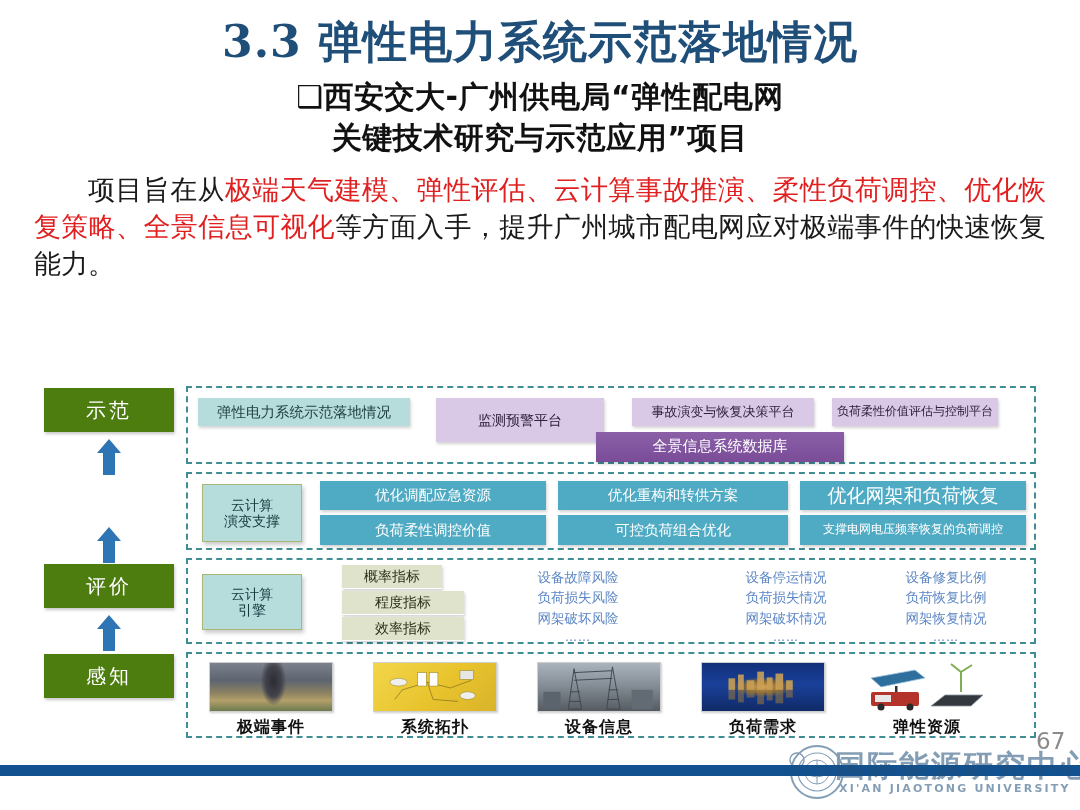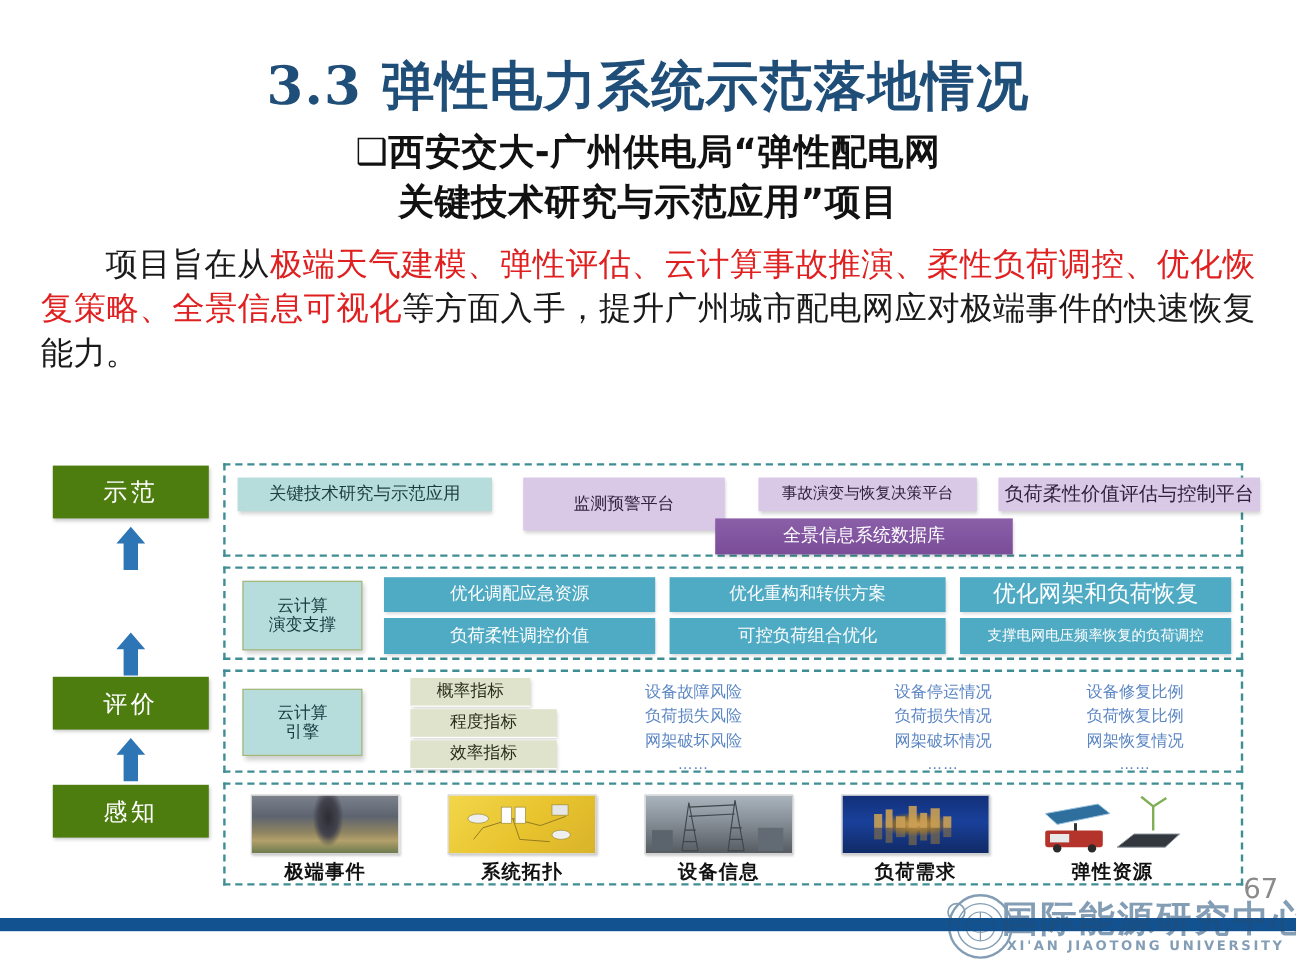--- a/index.html
+++ b/index.html
@@ -5,21 +5,21 @@
   * { margin:0; padding:0; box-sizing:border-box; }
   html,body { width:1080px; height:810px; }
   body {
     font-family:"DejaVu Sans","Liberation Sans",sans-serif;
     background:#ffffff;
     position:relative;
     overflow:hidden;
   }
 
   
-  #title-area { width:1080px; padding-top:49px; text-align:center; }
+  #title-area { width:1080px; padding-top:18px; text-align:center; }
   #main-title {
     font-size:44px; font-weight:bold; color:#1F4E79;
     letter-spacing:1px; line-height:1.08;
     font-family:"DejaVu Serif","Liberation Serif",serif;
   }
   #sub-title {
     margin-top:10px; font-size:30px; font-weight:bold; color:#111111;
     line-height:1.38; letter-spacing:0.5px;
   }
 
@@ -162,24 +162,24 @@
       <polygon points="13,1 25,15 19,15 19,37 7,37 7,15 1,15" fill="#2E75B6"></polygon>
     </svg>
     <div class="stage-box" style="top:182px">评价</div>
     <svg class="stage-arrow" style="top:232px" viewBox="0 0 26 38">
       <polygon points="13,1 25,15 19,15 19,37 7,37 7,15 1,15" fill="#2E75B6"></polygon>
     </svg>
     <div class="stage-box" style="top:272px">感知</div>
   </div>
 
   <div class="tier" id="tier-1">
-    <div class="tbox teal-light" style="left:10px; top:10px; width:212px; height:28px; font-size:14.5px;">关键技术研究与示范应用</div>
+    <div class="tbox teal-light" style="left:10px; top:10px; width:212px; height:28px; font-size:14.5px;">弹性电力系统示范落地情况</div>
     <div class="tbox lav" style="left:248px; top:10px; width:168px; height:44px; font-size:14px;">监测预警平台</div>
     <div class="tbox lav" style="left:444px; top:10px; width:182px; height:28px; font-size:13px;">事故演变与恢复决策平台</div>
-    <div class="tbox lav" style="left:644px; top:10px; width:218px; height:28px; font-size:16px;">负荷柔性价值评估与控制平台</div>
+    <div class="tbox lav" style="left:644px; top:10px; width:166px; height:28px; font-size:12px;">负荷柔性价值评估与控制平台</div>
     <div class="tbox purple-dark" style="left:408px; top:44px; width:248px; height:30px; font-size:15px;">全景信息系统数据库</div>
   </div>
 
   <div class="tier" id="tier-2">
     <div class="tbox cloud-box" style="left:14px; top:10px; width:100px; height:58px; font-size:14px; flex-direction:column;">
       <span>云计算</span>
       <span>演变支撑</span>
     </div>
 
     <div class="tbox blue-mid" style="left:132px; top:7px;  width:226px; height:29px; font-size:14.5px;">优化调配应急资源</div>

